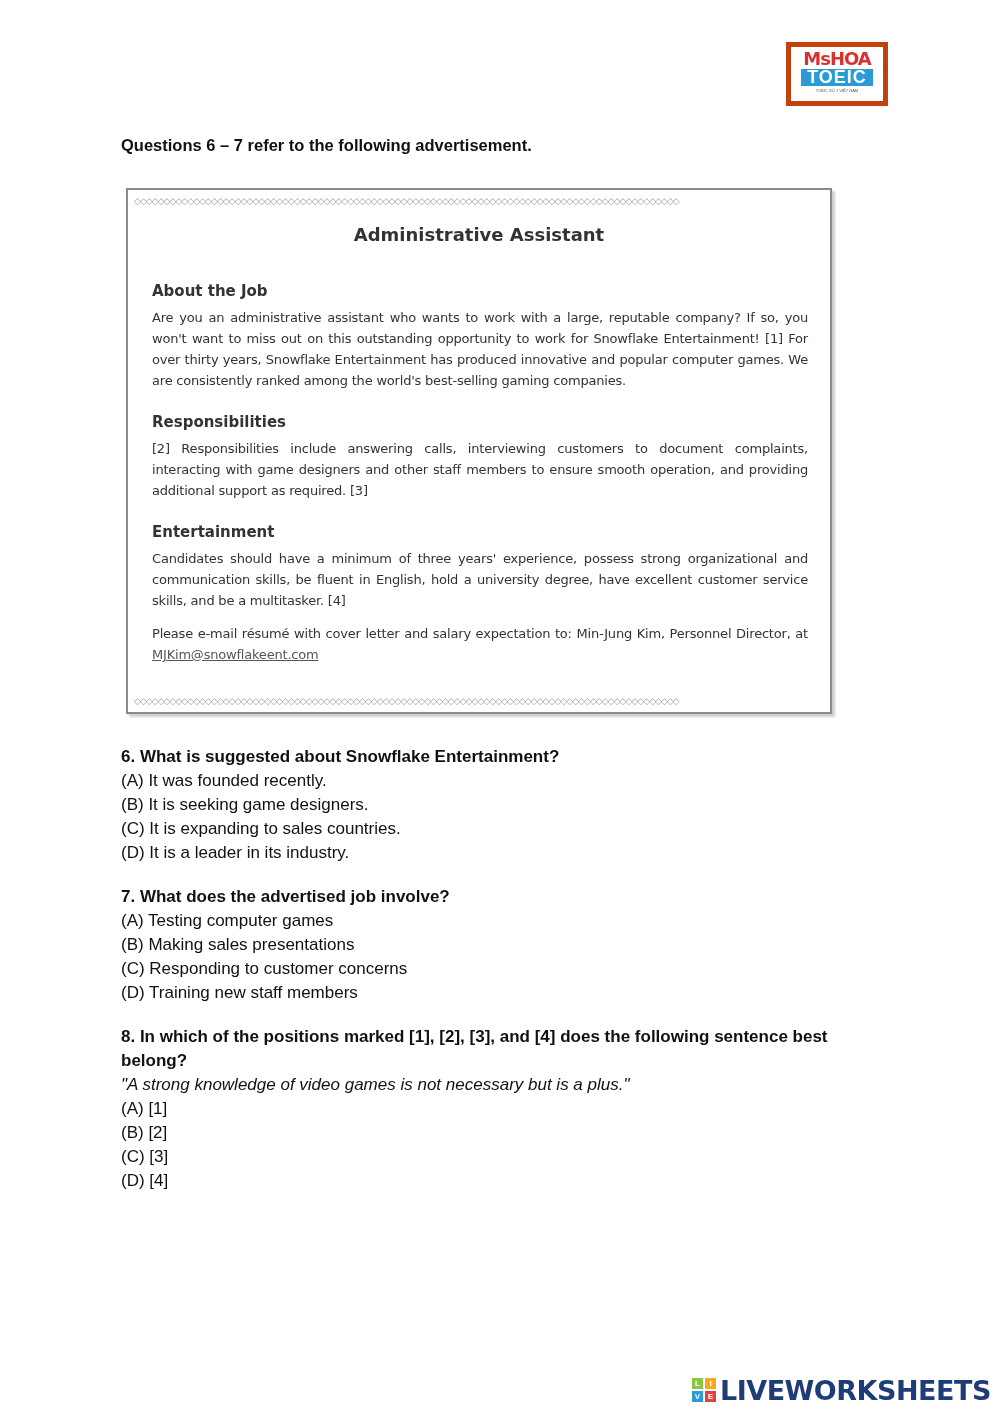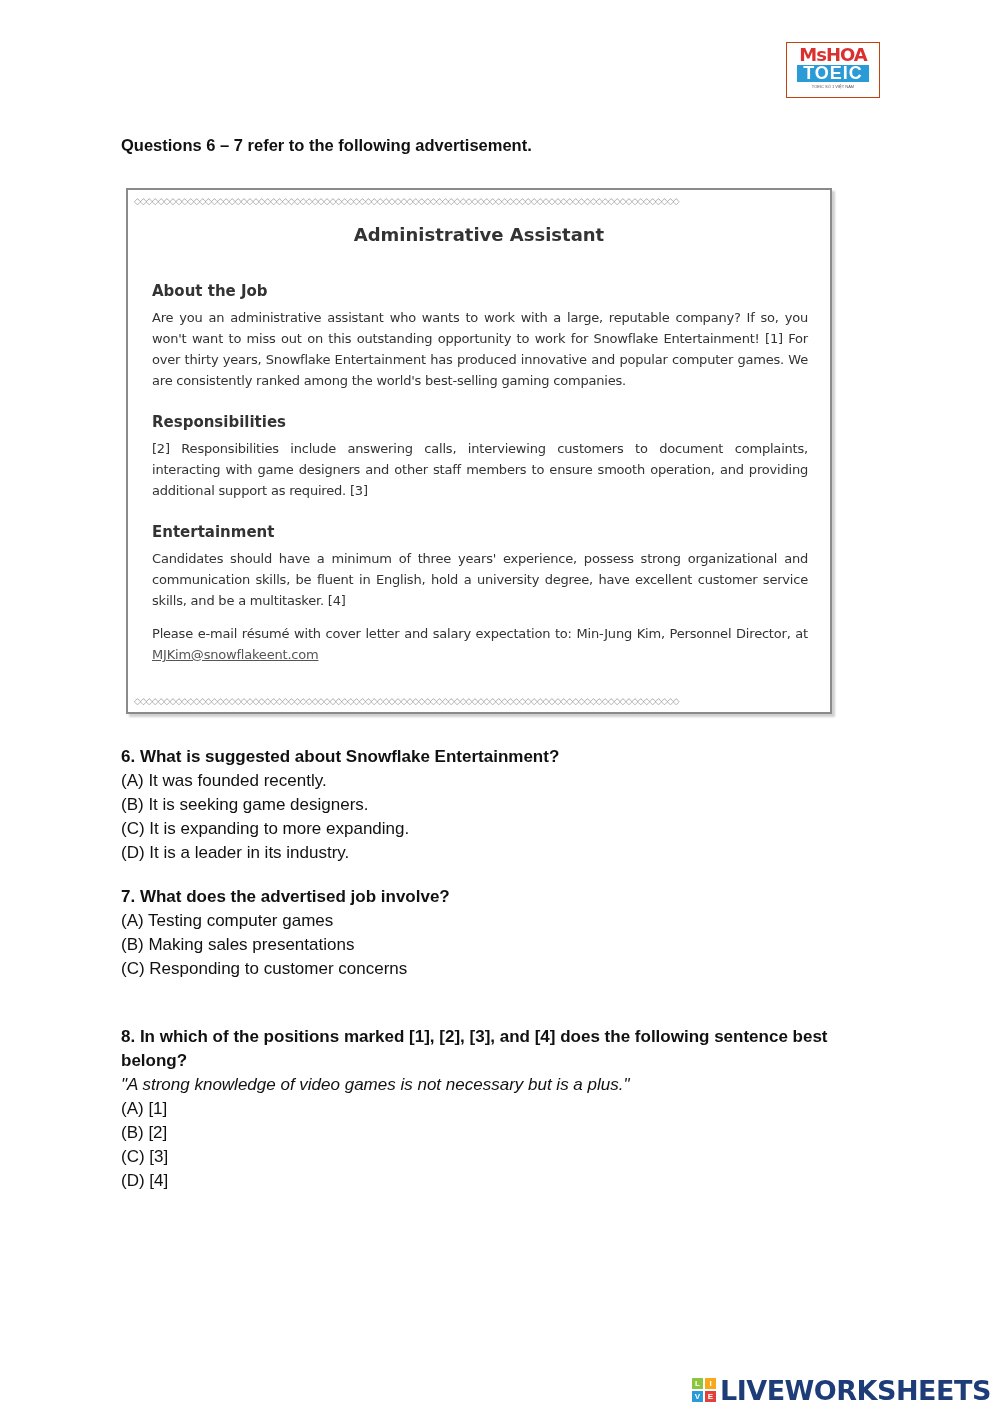--- a/index.html
+++ b/index.html
@@ -1,21 +1,21 @@
 <!DOCTYPE html>
 <html><head>
 <meta charset="utf-8">
 <style>
   html, body { margin:0; padding:0; background:#ffffff; }
   body { width:1000px; height:1414px; position:relative; overflow:hidden;
          font-family:"Liberation Sans", sans-serif; color:#111; }
 
   
   .logo { position:absolute; left:786px; top:42px; width:92px; height:54px;
-          border:1px solid #c2410c; background:#fff; text-align:center; }
+          border:5px solid #c2410c; background:#fff; text-align:center; }
   .logo .ms { font-family:"DejaVu Sans", sans-serif; font-weight:bold; color:#d8312f;
               font-size:18px; line-height:18px; letter-spacing:-1px; margin-top:3px; }
   .logo .toeic { background:#2a9bd6; color:#fff; font-weight:bold; font-size:18px;
                  letter-spacing:1px; margin:1px 10px 0 10px; line-height:17px; }
   .logo .tag { font-size:4px; color:#555; margin-top:2px; }
 
   .intro { position:absolute; left:121px; top:136px; font-size:16.5px; font-weight:bold; }
 
   
   .ad { position:absolute; left:126px; top:188px; width:702px; height:522px;
@@ -72,29 +72,30 @@
     <span>Please e-mail résumé with cover letter and salary expectation to: Min-Jung Kim, Personnel Director, at </span><a>MJKim@snowflakeent.com</a>
   </div>
 
   <div class="ad-border-row" style="bottom:6px;">◇◇◇◇◇◇◇◇◇◇◇◇◇◇◇◇◇◇◇◇◇◇◇◇◇◇◇◇◇◇◇◇◇◇◇◇◇◇◇◇◇◇◇◇◇◇◇◇◇◇◇◇◇◇◇◇◇◇◇◇◇◇◇◇◇◇◇◇◇◇◇◇◇◇◇◇◇◇◇◇◇◇◇◇◇◇◇◇◇◇◇◇</div>
 </div>
 
 <div class="q" style="top:745px;">
   <div class="stem">6. What is suggested about Snowflake Entertainment?</div>
   <div class="opt">(A) It was founded recently.</div>
   <div class="opt">(B) It is seeking game designers.</div>
-  <div class="opt">(C) It is expanding to more expanding.</div>
+  <div class="opt">(C) It is expanding to sales countries.</div>
   <div class="opt">(D) It is a leader in its industry.</div>
 </div>
 
 <div class="q" style="top:885px;">
   <div class="stem">7. What does the advertised job involve?</div>
   <div class="opt">(A) Testing computer games</div>
   <div class="opt">(B) Making sales presentations</div>
   <div class="opt">(C) Responding to customer concerns</div>
+  <div class="opt">(D) Training new staff members</div>
 </div>
 
 <div class="q q8" style="top:1025px;">
   <div class="stem">8. In which of the positions marked [1], [2], [3], and [4] does the following sentence best belong?</div>
   <div class="quote">"A strong knowledge of video games is not necessary but is a plus."</div>
   <div class="opt">(A) [1]</div>
   <div class="opt">(B) [2]</div>
   <div class="opt">(C) [3]</div>
   <div class="opt">(D) [4]</div>
 </div>

